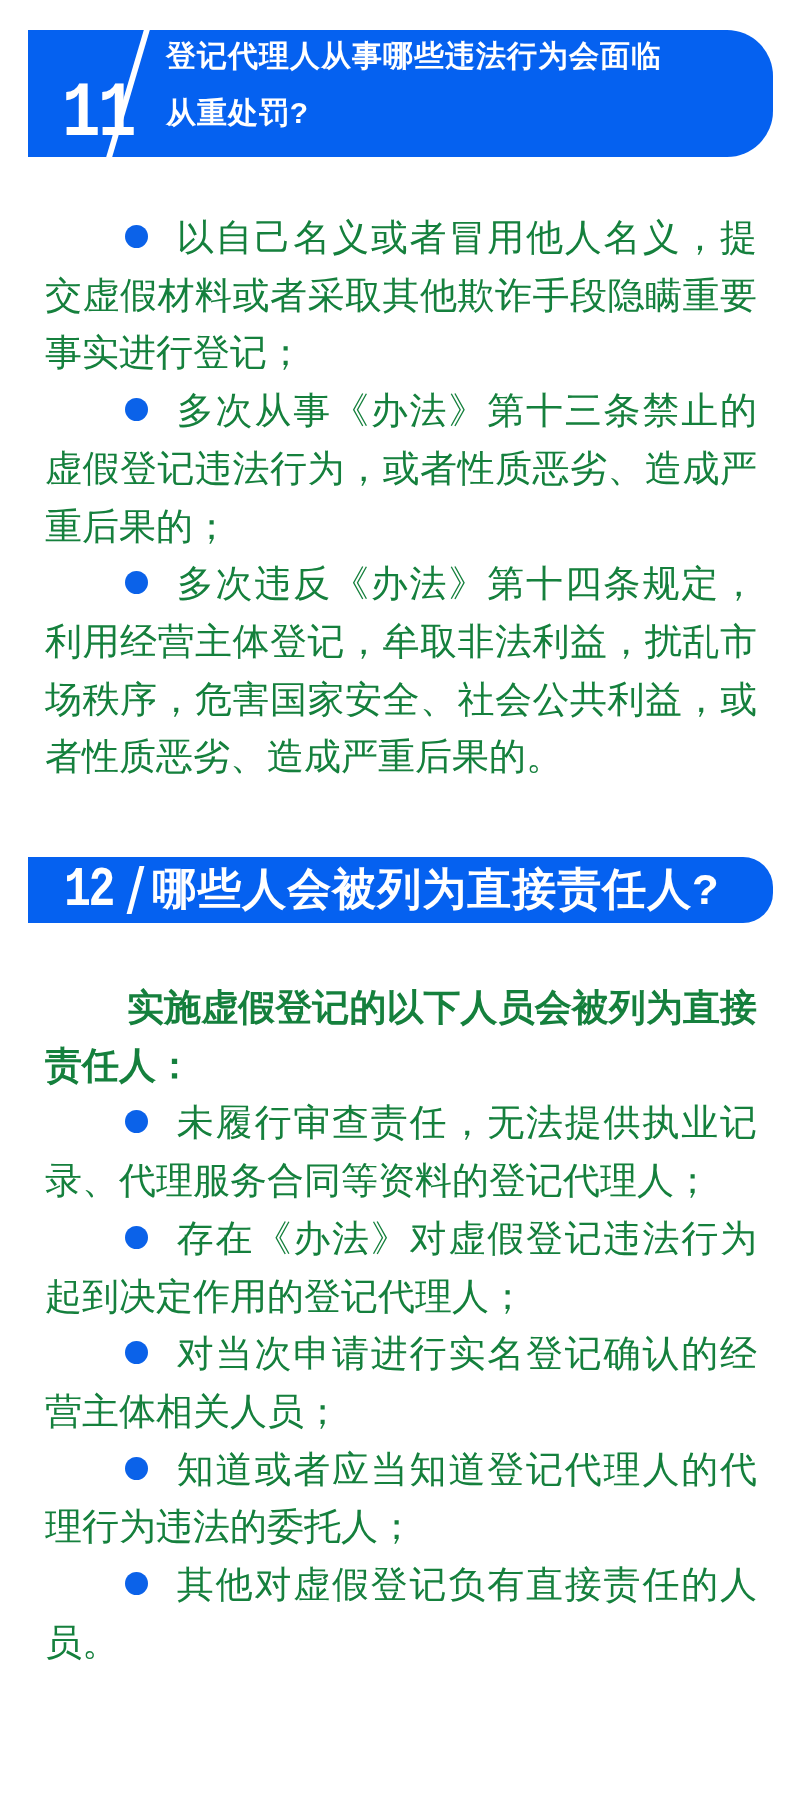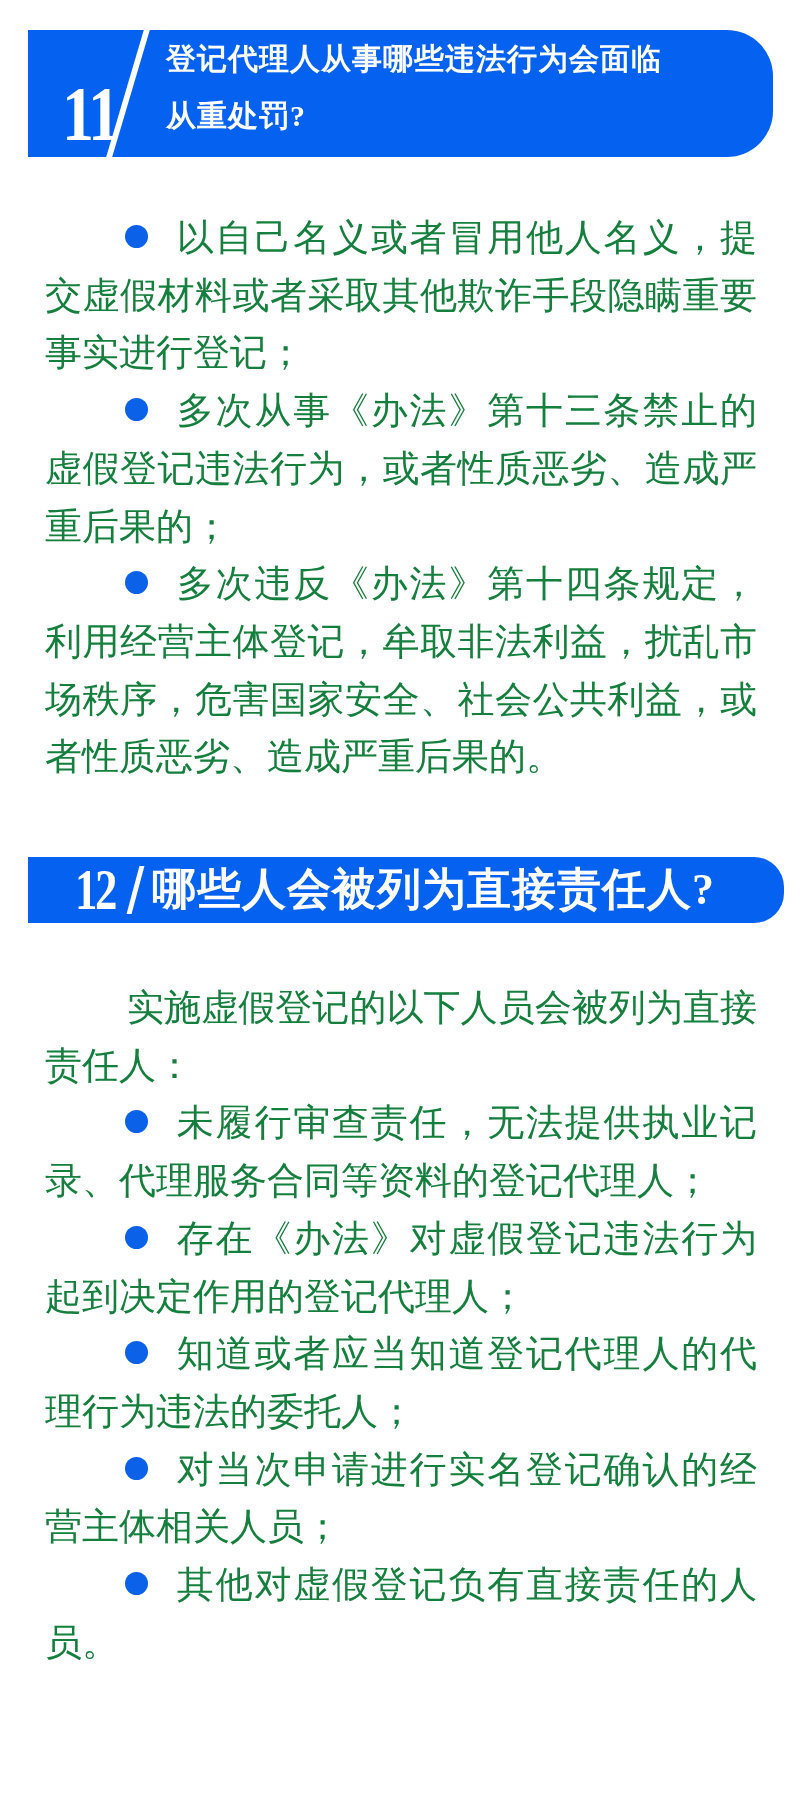--- a/index.html
+++ b/index.html
@@ -3,24 +3,24 @@
 <meta charset="utf-8">
 <style>
   html,body{margin:0;padding:0;background:#fff;}
   .page{
     position:relative;width:800px;height:1810px;background:#ffffff;overflow:hidden;
     font-family:"Liberation Serif",serif;
   }
   
   .banner{
     position:absolute;left:28px;background:#0561f0;color:#ffffff;
-    font-family:Liberation Serif, serif;font-weight:700;
+    font-family:Liberation Mono, monospace;font-weight:700;
   }
   .banner-11{top:30px;width:745px;height:127px;border-radius:0 46px 46px 0;}
-  .banner-12{top:857px;width:745px;height:66px;border-radius:0 30px 30px 0;display:flex;align-items:center;padding-left:11px;}
+  .banner-12{top:857px;width:745px;height:66px;border-radius:0 30px 30px 0;display:flex;align-items:center;}
   .num{font-weight:800;letter-spacing:-3px;}
   .num-11{
     position:absolute;left:34px;bottom:4px;font-size:78px;line-height:1;
     transform:scaleX(.82);transform-origin:left bottom;
   }
   .slash-11{
     position:absolute;left:97px;top:0;width:6px;height:127px;background:#ffffff;
     transform:skewX(-16.5deg);
   }
   .title-11{
@@ -34,21 +34,21 @@
   .title-12{font-size:44px;letter-spacing:1px;padding-bottom:2px;white-space:nowrap;}
   
   .body-block{
     position:absolute;left:45px;width:712px;color:#15803d;
     font-size:37px;line-height:57.7px;text-align:justify;
   }
   .body-11{top:209px;}
   .body-12{top:979px;}
   .body-block p{margin:0;padding:0;}
   .bullet-para{text-indent:80px;}
-  .intro-para{text-indent:82px;}
+  .intro-para{text-indent:82px;font-weight:bold;}
   .bullet{
     display:inline-block;width:23px;height:23px;border-radius:50%;
     background:#0b62e9;margin-right:27px;vertical-align:2px;
   }
 </style>
 </head>
 <body>
 
 <div class="page">
 
@@ -70,18 +70,18 @@
   <header class="banner banner-12">
     <span class="num num-12">12</span>
     <span class="slash-12"></span>
     <span class="title-12">哪些人会被列为直接责任人?</span>
   </header>
 
   <div class="body-block body-12">
     <p class="intro-para">实施虚假登记的以下人员会被列为直接责任人：</p>
     <p class="bullet-para"><span class="bullet"></span><span>未履行审查责任，无法提供执业记录、代理服务合同等资料的登记代理人；</span></p>
     <p class="bullet-para"><span class="bullet"></span><span>存在《办法》对虚假登记违法行为起到决定作用的登记代理人；</span></p>
+    <p class="bullet-para"><span class="bullet"></span><span>对当次申请进行实名登记确认的经营主体相关人员；</span></p>
     <p class="bullet-para"><span class="bullet"></span><span>知道或者应当知道登记代理人的代理行为违法的委托人；</span></p>
-    <p class="bullet-para"><span class="bullet"></span><span>对当次申请进行实名登记确认的经营主体相关人员；</span></p>
     <p class="bullet-para"><span class="bullet"></span><span>其他对虚假登记负有直接责任的人员。</span></p>
   </div>
 
 </div>
 
 </body></html>

